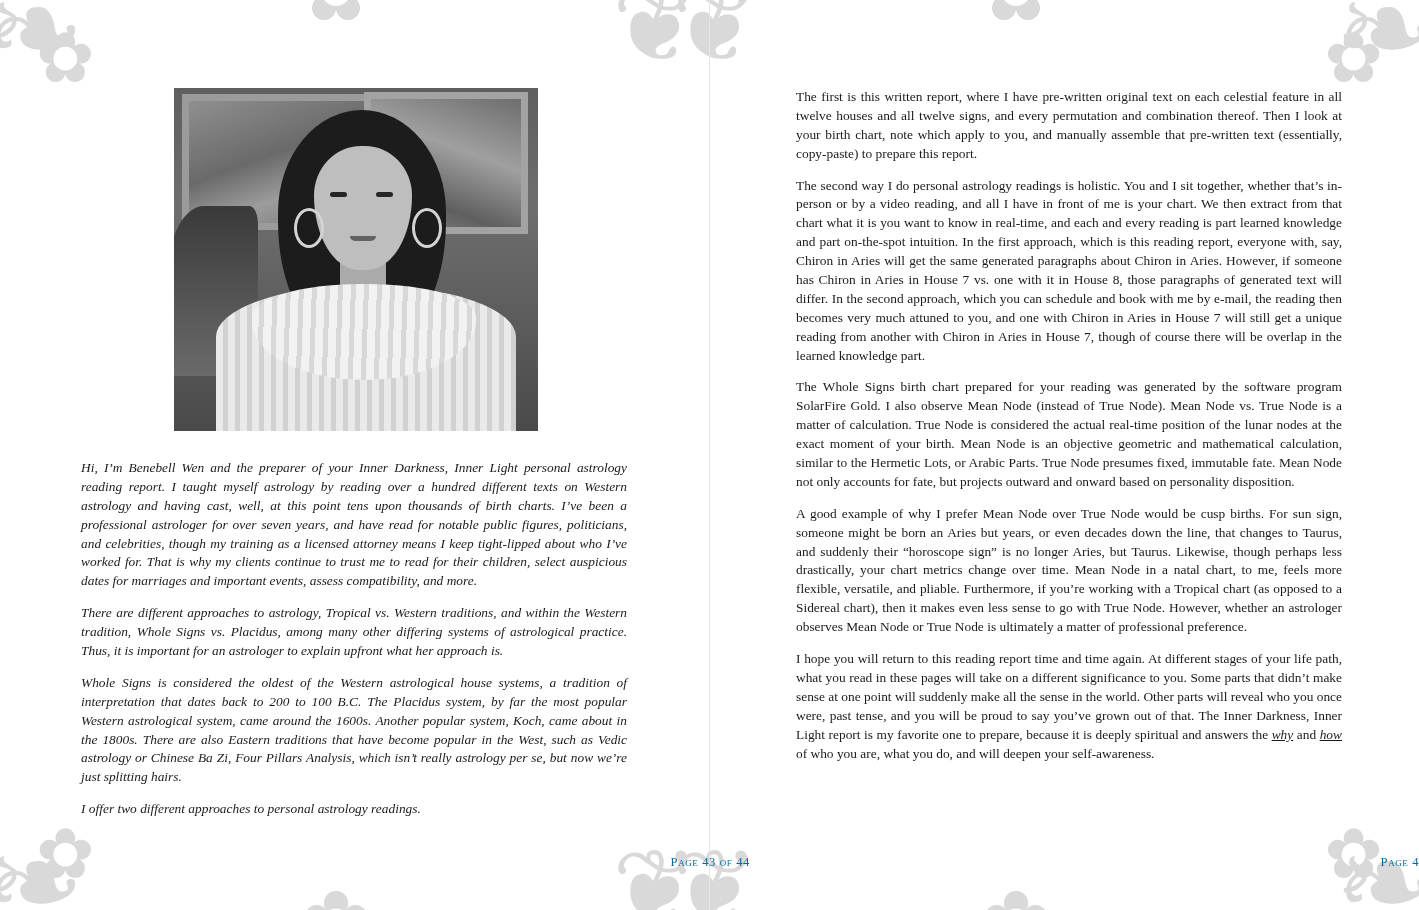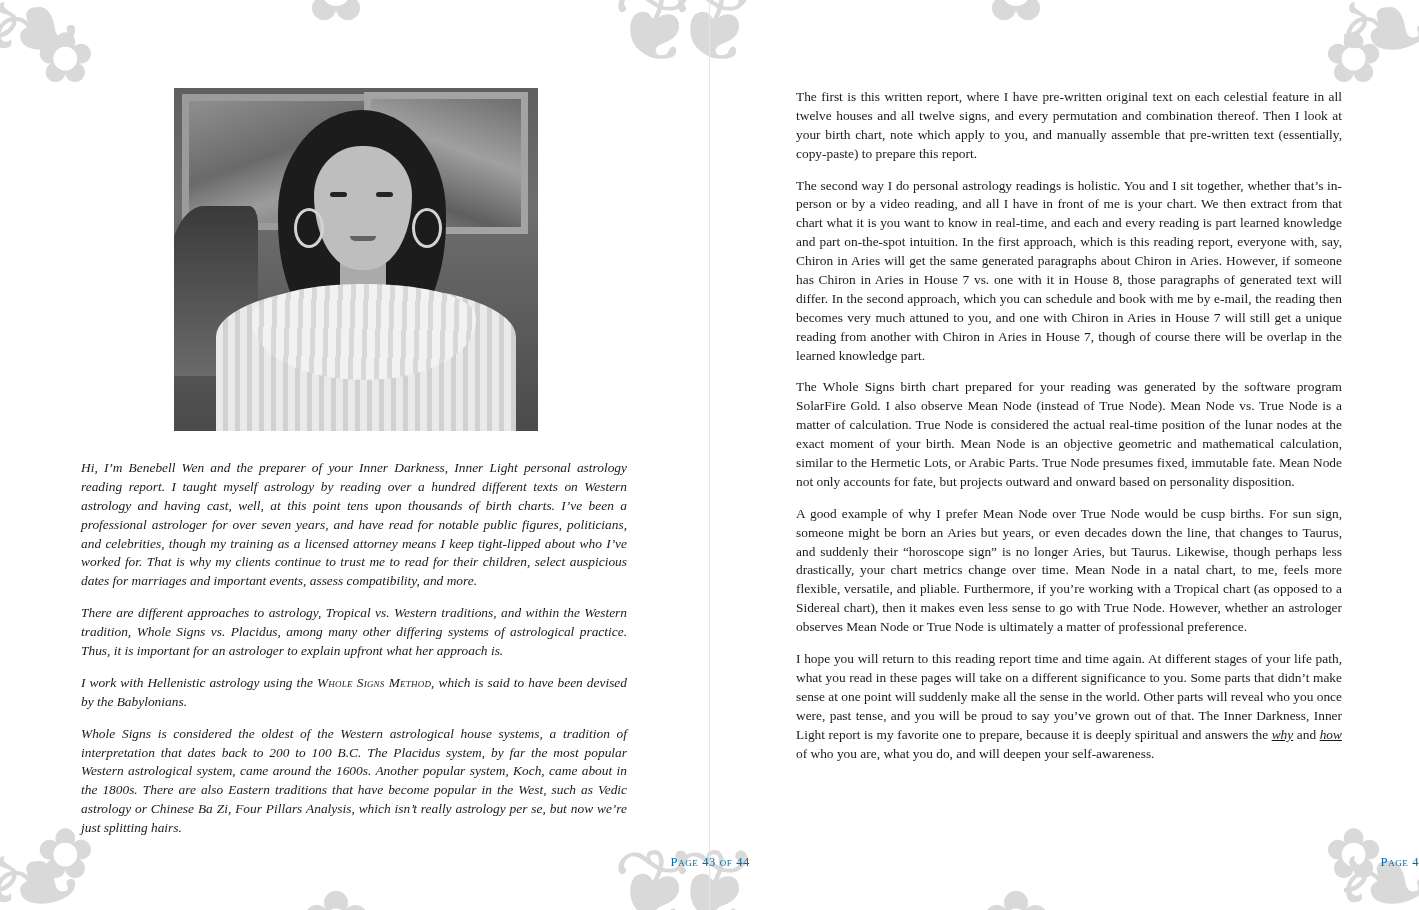--- a/index.html
+++ b/index.html
@@ -213,23 +213,23 @@
         <div class="ph-mouth"></div>
         <div class="ph-hoop-l"></div>
         <div class="ph-hoop-r"></div>
         <div class="ph-sweater"></div>
         <div class="ph-collar"></div>
       </div>
 
       <p class="para">Hi, I’m Benebell Wen and the preparer of your Inner Darkness, Inner Light personal astrology reading report. I taught myself astrology by reading over a hundred different texts on Western astrology and having cast, well, at this point tens upon thousands of birth charts. I’ve been a professional astrologer for over seven years, and have read for notable public figures, politicians, and celebrities, though my training as a licensed attorney means I keep tight-lipped about who I’ve worked for. That is why my clients continue to trust me to read for their children, select auspicious dates for marriages and important events, assess compatibility, and more.</p>
       <p class="para">There are different approaches to astrology, Tropical vs. Western traditions, and within the Western tradition, Whole Signs vs. Placidus, among many other differing systems of astrological practice. Thus, it is important for an astrologer to explain upfront what her approach is.</p>
 
-      <p class="para"><span>I work with Hellenistic astrology using the </span><span class="smallcaps">Whole Signs Method</span><span>, which is said to have been devised by the Babylonians.</span></p>
 
       <p class="para">Whole Signs is considered the oldest of the Western astrological house systems, a tradition of interpretation that dates back to 200 to 100 B.C. The Placidus system, by far the most popular Western astrological system, came around the 1600s. Another popular system, Koch, came about in the 1800s. There are also Eastern traditions that have become popular in the West, such as Vedic astrology or Chinese Ba Zi, Four Pillars Analysis, which isn’t really astrology per se, but now we’re just splitting hairs.</p>
+      <p class="para">I offer two different approaches to personal astrology readings.</p>
     </div>
     <div class="folio">Page 43 of 44</div>
   </div>
 
   <div class="leaf leaf-right">
     <div class="content">
       <p class="para">The first is this written report, where I have pre-written original text on each celestial feature in all twelve houses and all twelve signs, and every permutation and combination thereof. Then I look at your birth chart, note which apply to you, and manually assemble that pre-written text (essentially, copy-paste) to prepare this report.</p>
       <p class="para">The second way I do personal astrology readings is holistic. You and I sit together, whether that’s in-person or by a video reading, and all I have in front of me is your chart. We then extract from that chart what it is you want to know in real-time, and each and every reading is part learned knowledge and part on-the-spot intuition. In the first approach, which is this reading report, everyone with, say, Chiron in Aries will get the same generated paragraphs about Chiron in Aries. However, if someone has Chiron in Aries in House 7 vs. one with it in House 8, those paragraphs of generated text will differ. In the second approach, which you can schedule and book with me by e-mail, the reading then becomes very much attuned to you, and one with Chiron in Aries in House 7 will still get a unique reading from another with Chiron in Aries in House 7, though of course there will be overlap in the learned knowledge part.</p>
       <p class="para">The Whole Signs birth chart prepared for your reading was generated by the software program SolarFire Gold. I also observe Mean Node (instead of True Node). Mean Node vs. True Node is a matter of calculation. True Node is considered the actual real-time position of the lunar nodes at the exact moment of your birth. Mean Node is an objective geometric and mathematical calculation, similar to the Hermetic Lots, or Arabic Parts. True Node presumes fixed, immutable fate. Mean Node not only accounts for fate, but projects outward and onward based on personality disposition.</p>
       <p class="para">A good example of why I prefer Mean Node over True Node would be cusp births. For sun sign, someone might be born an Aries but years, or even decades down the line, that changes to Taurus, and suddenly their “horoscope sign” is no longer Aries, but Taurus. Likewise, though perhaps less drastically, your chart metrics change over time. Mean Node in a natal chart, to me, feels more flexible, versatile, and pliable. Furthermore, if you’re working with a Tropical chart (as opposed to a Sidereal chart), then it makes even less sense to go with True Node. However, whether an astrologer observes Mean Node or True Node is ultimately a matter of professional preference.</p>

